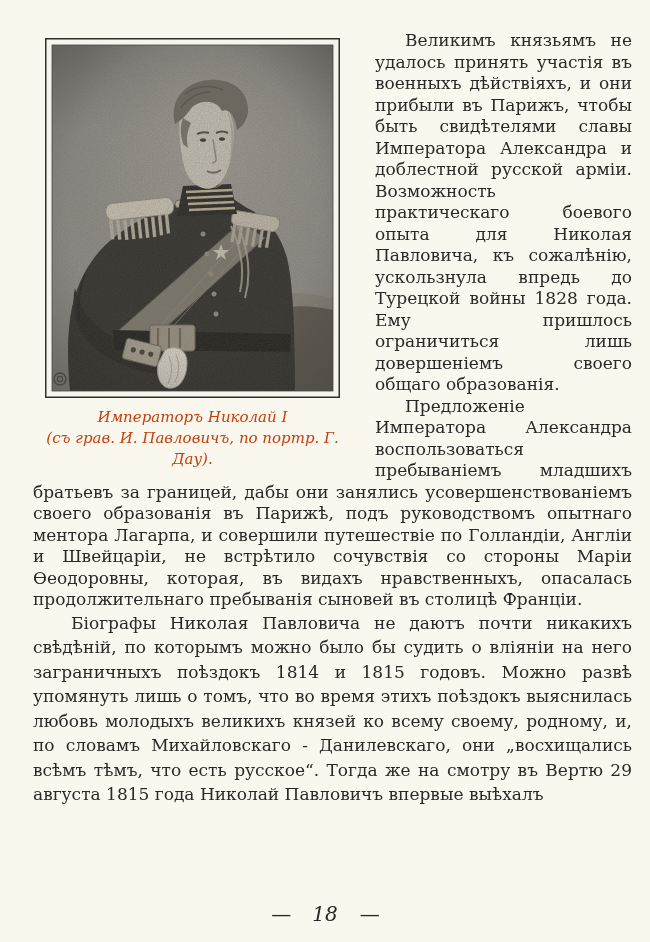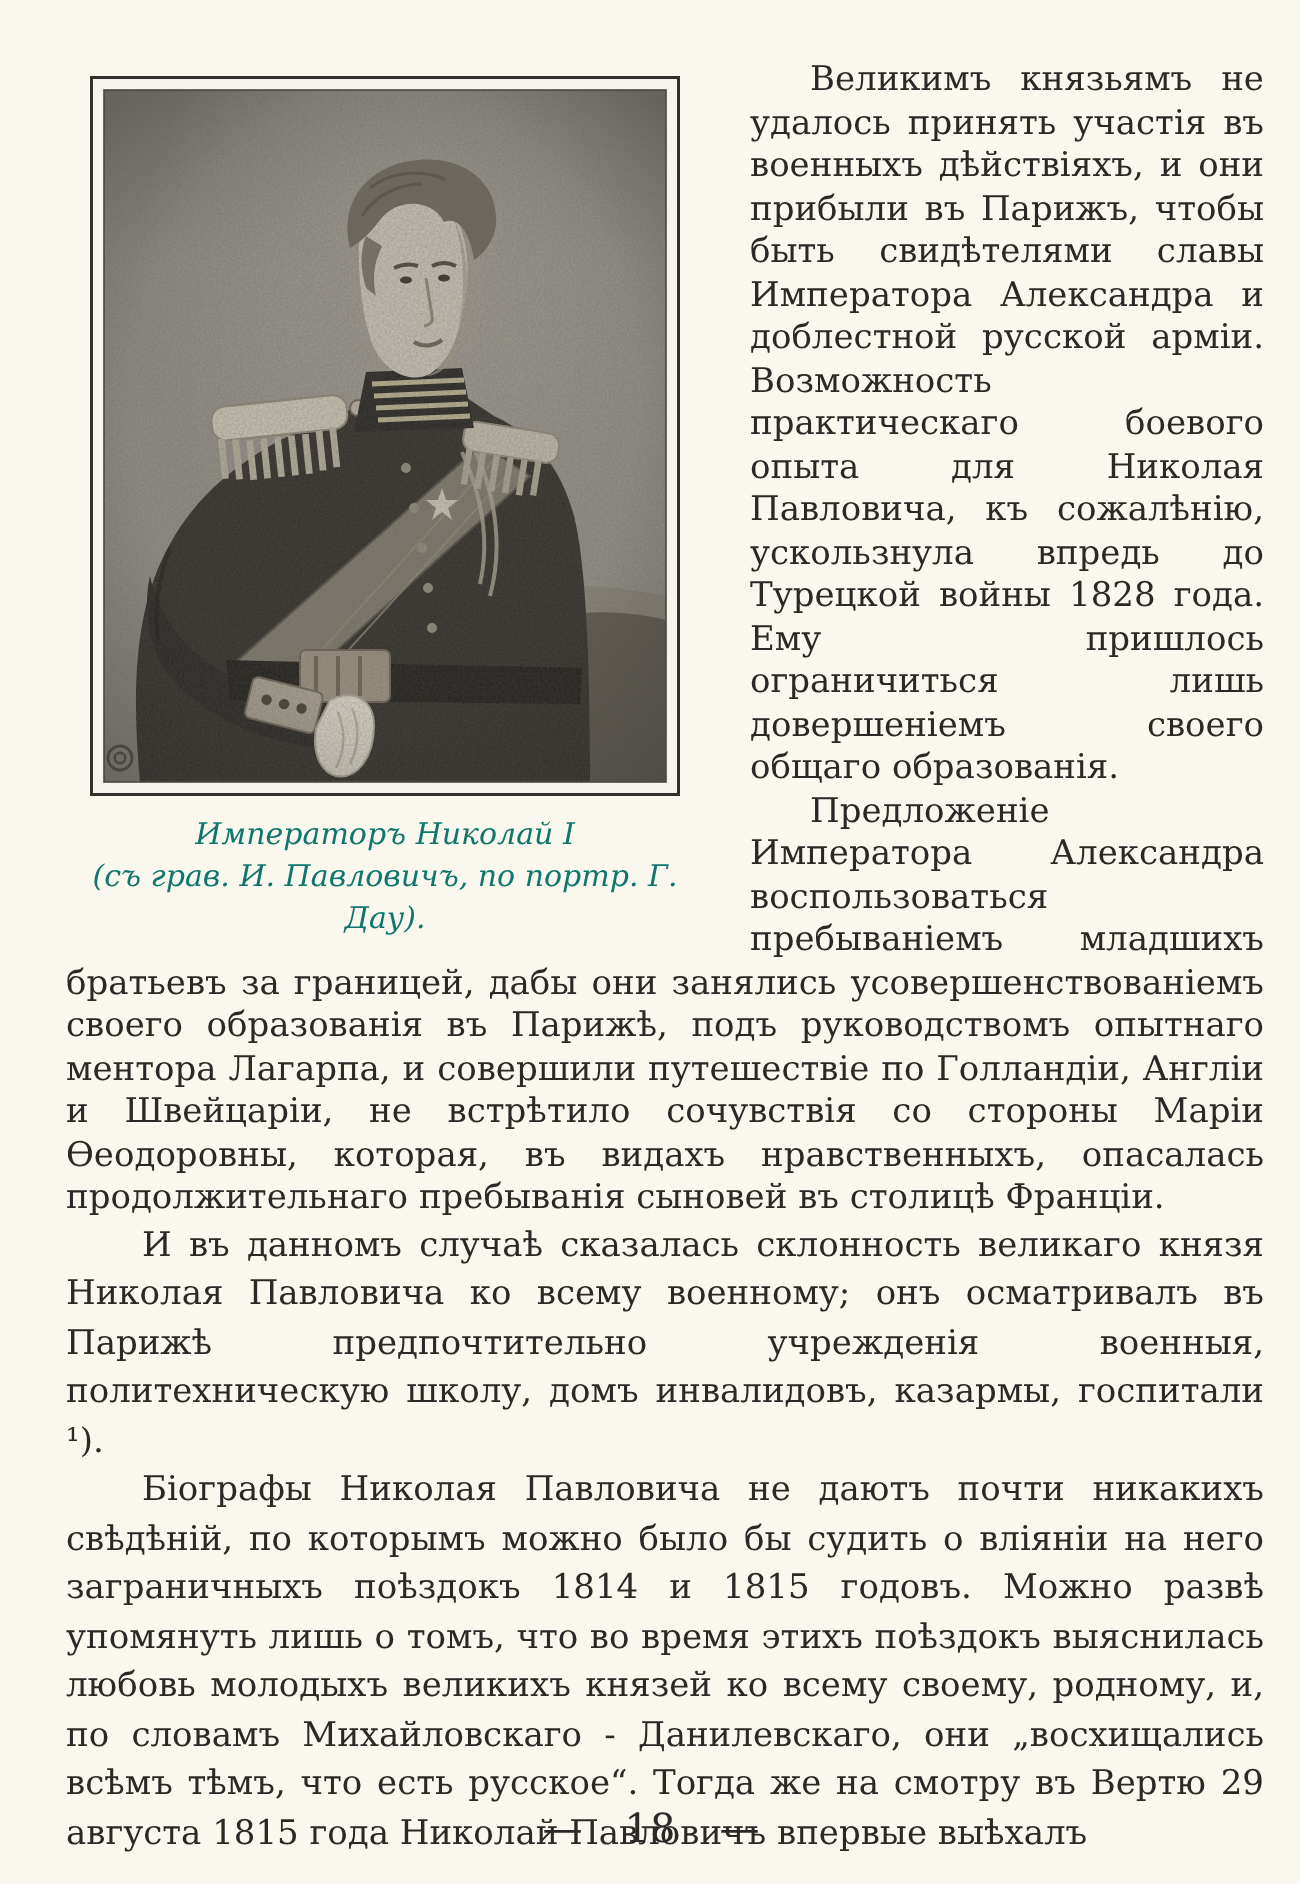--- a/index.html
+++ b/index.html
@@ -18,39 +18,39 @@
     width:295px;
     margin:8px 35px 4px 12px;
   }
   .portrait-figure svg{display:block;}
   .portrait-caption{
     margin:9px 0 0 0;
     text-align:center;
     font-style:italic;
     font-size:15px;
     line-height:21px;
-    color:#0f766e;
+    color:#c2410c;
   }
   .portrait-caption .cap-line{display:block;}
   p.body-text{
     margin:0;
     text-align:justify;
     font-size:17px;
   }
   .p-col{line-height:21.5px;text-indent:30px;}
   .p-wide{line-height:24.5px;text-indent:38px;}
   .page-number{
     position:absolute;
     left:0;right:0;bottom:16px;
     text-align:center;
     font-size:20px;
     color:#2a2927;
   }
   .page-number .pn-dash{display:inline-block;margin:0 22px;letter-spacing:-1px;}
-  .page-number .pn-value{display:inline-block;}
+  .page-number .pn-value{display:inline-block;font-style:italic;}
 </style>
 </head>
 <body>
 
 <div class="page">
 
   <figure class="portrait-figure">
 
     <svg width="295" height="360" viewBox="0 0 295 360">
       <defs>
@@ -190,18 +190,17 @@
     </svg>
 
     <figcaption class="portrait-caption">
       <span class="cap-line">Императоръ Николай I</span>
       <span class="cap-line">(съ грав. И. Павловичъ, по портр. Г. Дау).</span>
     </figcaption>
   </figure>
 
   <p class="body-text p-col">Великимъ князьямъ не удалось принять участія въ военныхъ дѣйствіяхъ, и они прибыли въ Парижъ, чтобы быть свидѣтелями славы Императора Александра и доблестной русской арміи. Возможность практическаго боевого опыта для Николая Павловича, къ сожалѣнію, ускользнула впредь до Турецкой войны 1828 года. Ему пришлось ограничиться лишь довершеніемъ своего общаго образованія.</p>
   <p class="body-text p-col">Предложеніе Императора Александра воспользоваться пребываніемъ младшихъ братьевъ за границей, дабы они занялись усовершенствованіемъ своего образованія въ Парижѣ, подъ руководствомъ опытнаго ментора Лагарпа, и совершили путешествіе по Голландіи, Англіи и Швейцаріи, не встрѣтило сочувствія со стороны Маріи Ѳеодоровны, которая, въ видахъ нравственныхъ, опасалась продолжительнаго пребыванія сыновей въ столицѣ Франціи.</p>
-  <p class="body-text p-wide">И въ данномъ случаѣ сказалась склонность великаго князя Николая Павловича ко всему военному; онъ осматривалъ въ Парижѣ предпочтительно учрежденія военныя, политехническую школу, домъ инвалидовъ, казармы, госпитали ¹).</p>
   <p class="body-text p-wide">Біографы Николая Павловича не даютъ почти никакихъ свѣдѣній, по которымъ можно было бы судить о вліяніи на него заграничныхъ поѣздокъ 1814 и 1815 годовъ. Можно развѣ упомянуть лишь о томъ, что во время этихъ поѣздокъ выяснилась любовь молодыхъ великихъ князей ко всему своему, родному, и, по словамъ Михайловскаго - Данилевскаго, они „восхищались всѣмъ тѣмъ, что есть русское“. Тогда же на смотру въ Вертю 29 августа 1815 года Николай Павловичъ впервые выѣхалъ</p>
 
   <div class="page-number"><span class="pn-dash">—</span><span class="pn-value">18</span><span class="pn-dash">—</span></div>
 
 </div>
 
 </body></html>

